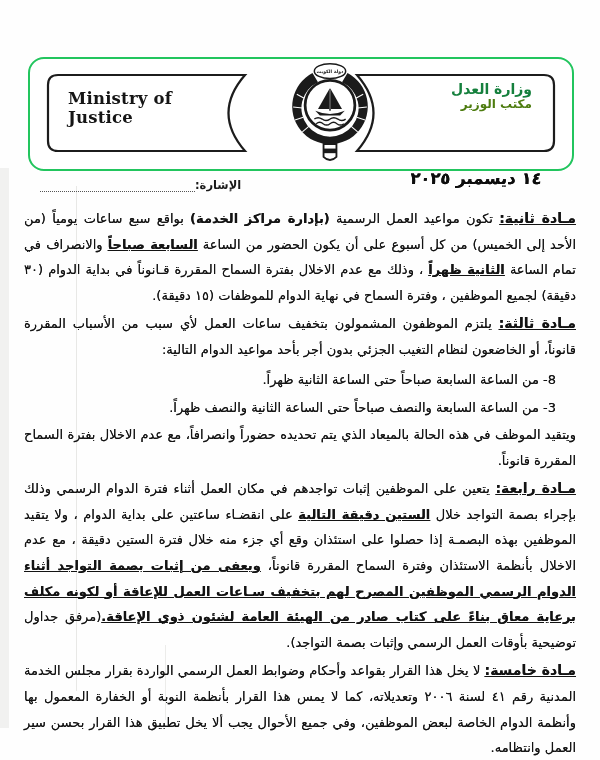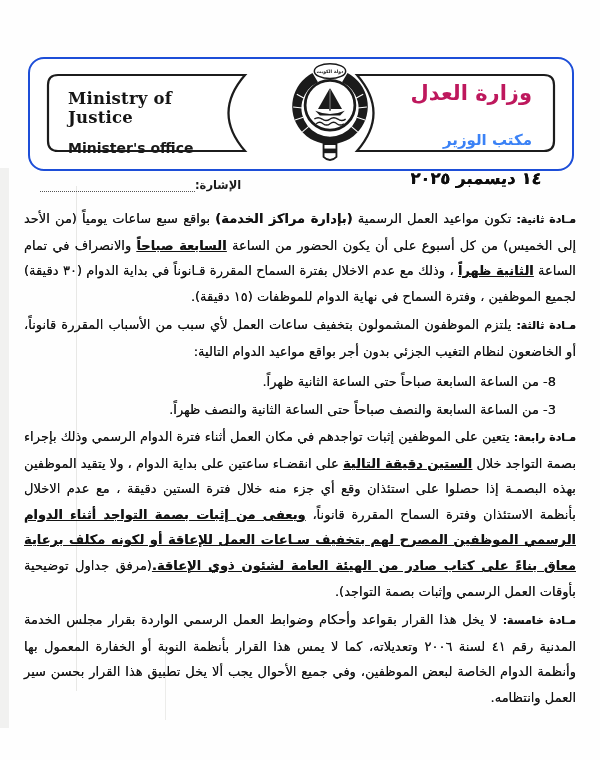--- a/index.html
+++ b/index.html
@@ -10,35 +10,35 @@
     color:#111;
   }
   
   .scan-strip-left{position:absolute;left:0;top:168px;width:9px;height:560px;background:#f1f1f0;}
   .scan-fold{position:absolute;left:76px;top:186px;width:1px;height:505px;background:#e8e8e6;}
   .scan-fold2{position:absolute;left:165px;top:645px;width:1px;height:75px;background:#ececea;}
 
   
   .band{
     position:absolute;left:28px;top:57px;width:542px;height:110px;
-    border:2px solid #1d4ed8;border-radius:16px;background:#fff;
+    border:2px solid #22c55e;border-radius:16px;background:#fff;
   }
   .band svg.box-shape{position:absolute;top:14px;}
   .box-left{left:16px;}
   .box-right{right:16px;}
   .en-block{
     position:absolute;left:38px;top:30px;width:170px;direction:ltr;text-align:left;
   }
   .en-line1{font-family:"DejaVu Serif",serif;font-weight:bold;font-size:16.5px;color:#151515;letter-spacing:.2px;}
   .en-line2{font-family:"DejaVu Sans",sans-serif;font-weight:bold;font-size:14px;margin-top:13px;color:#1a1a1a;}
   .ar-block{
     position:absolute;right:40px;top:22px;width:150px;direction:rtl;text-align:right;
   }
-  .ar-line1{font-weight:bold;font-size:21px;color:#be185d;}
-  .ar-line2{font-weight:bold;font-size:15px;margin-top:26px;color:#3b82f6;}
+  .ar-line1{font-weight:bold;font-size:14px;color:#15803d;}
+  .ar-line2{font-weight:bold;font-size:12px;margin-top:0;color:#4d7c0f;}
   .emblem{position:absolute;left:253px;top:2px;width:94px;height:106px;}
 
   
   .date-row{position:absolute;right:12px;top:178px;direction:rtl;display:flex;align-items:flex-end;}
   .meta-label{font-size:11.5px;font-weight:bold;color:#1a1a1a;white-space:nowrap;}
   .dotleader{display:inline-block;border-bottom:1.5px dotted #555;height:13px;}
   .date-dots{width:128px;}
   .date-stamp{
     position:absolute;right:58px;top:169px;width:132px;text-align:center;
     font-weight:bold;font-size:16.5px;color:#0d0d0d;white-space:nowrap;
@@ -48,21 +48,21 @@
   .ref-dots{width:155px;}
 
   
   .doc-body{
     position:absolute;top:206px;right:24px;left:24px;
     direction:rtl;text-align:justify;
     font-size:13px;line-height:25.6px;color:#131313;
     text-shadow:0 0 .3px #444;
   }
   .article{margin:0 0 3px 0;}
-  .art-h{font-weight:bold;font-size:11px;}
+  .art-h{font-weight:bold;text-decoration:underline;font-size:14px;}
   .seg{}
   .seg.b{font-weight:bold;}
   .seg.u{text-decoration:underline;}
   .list{padding-right:20px;}
   .list-item{line-height:28.2px;}
   .after-line{margin:0 0 3px 0;}
 </style>
 </head>
 <body>
 
@@ -77,21 +77,20 @@
     <svg class="box-shape box-left" width="202" height="80" viewBox="0 0 202 80">
       <path d="M 12 2 H 199 Q 166 40 199 78 H 12 Q 2 78 2 68 V 12 Q 2 2 12 2 Z" fill="none" stroke="#1c1c1c" stroke-width="2.2"></path>
     </svg>
 
     <svg class="box-shape box-right" width="202" height="80" viewBox="0 0 202 80">
       <path d="M 190 2 H 3 Q 36 40 3 78 H 190 Q 200 78 200 68 V 12 Q 200 2 190 2 Z" fill="none" stroke="#1c1c1c" stroke-width="2.2"></path>
     </svg>
 
     <div class="en-block">
       <div class="en-line1">Ministry of Justice</div>
-      <div class="en-line2">Minister's office</div>
     </div>
 
     <div class="ar-block">
       <div class="ar-line1">وزارة العدل</div>
       <div class="ar-line2">مكتب الوزير</div>
     </div>
 
     <svg class="emblem" viewBox="0 0 100 115">
 
       <path d="M31 13 A41 41 0 1 0 69 13 L 63 23 A31 31 0 1 1 37 23 Z" fill="#1b1b1b"></path>
@@ -129,22 +128,23 @@
 
   <div class="date-stamp">١٤ ديسمبر ٢٠٢٥</div>
 
   <div class="ref-row">
     <span class="meta-label">الإشارة:</span>
     <span class="dotleader ref-dots"></span>
   </div>
 
   <div class="doc-body">
       <p class="article"><span class="art-h">مـادة ثانية:</span><span class="seg"> تكون مواعيد العمل الرسمية </span><span class="seg b">(بإدارة مراكز الخدمة)</span><span class="seg"> بواقع سبع ساعات يومياً (من الأحد إلى الخميس) من كل أسبوع على أن يكون الحضور من الساعة </span><span class="seg b u">السابعة صباحاً</span><span class="seg"> والانصراف في تمام الساعة </span><span class="seg b u">الثانية ظهراً</span><span class="seg"> ، وذلك مع عدم الاخلال بفترة السماح المقررة قـانوناً في بداية الدوام (٣٠ دقيقة) لجميع الموظفين ، وفترة السماح في نهاية الدوام للموظفات (١٥ دقيقة).</span></p>
-      <p class="article"><span class="art-h">مـادة ثالثة:</span><span class="seg"> يلتزم الموظفون المشمولون بتخفيف ساعات العمل لأي سبب من الأسباب المقررة قانوناً، أو الخاضعون لنظام التغيب الجزئي بدون أجر بواقع مواعيد الدوام التالية:</span></p>
+      <p class="article"><span class="art-h">مـادة ثالثة:</span><span class="seg"> يلتزم الموظفون المشمولون بتخفيف ساعات العمل لأي سبب من الأسباب المقررة قانوناً، أو الخاضعون لنظام التغيب الجزئي بدون أجر بأحد مواعيد الدوام التالية:</span></p>
       <div class="list">
         <div class="list-item">8- من الساعة السابعة صباحاً حتى الساعة الثانية ظهراً.</div>
         <div class="list-item">3- من الساعة السابعة والنصف صباحاً حتى الساعة الثانية والنصف ظهراً.</div>
       </div>
+      <p class="after-line">ويتقيد الموظف في هذه الحالة بالميعاد الذي يتم تحديده حضوراً وانصرافاً، مع عدم الاخلال بفترة السماح المقررة قانوناً.</p>
       <p class="article"><span class="art-h">مـادة رابعة:</span><span class="seg"> يتعين على الموظفين إثبات تواجدهم في مكان العمل أثناء فترة الدوام الرسمي وذلك بإجراء بصمة التواجد خلال </span><span class="seg b u">الستين دقيقة التالية</span><span class="seg"> على انقضـاء ساعتين على بداية الدوام ، ولا يتقيد الموظفين بهذه البصمـة إذا حصلوا على استئذان وقع أي جزء منه خلال فترة الستين دقيقة ، مع عدم الاخلال بأنظمة الاستئذان وفترة السماح المقررة قانوناً، </span><span class="seg b u">ويعفى من إثبات بصمة التواجد أثناء الدوام الرسمي الموظفين المصرح لهم بتخفيف سـاعات العمل للإعاقة أو لكونه مكلف برعاية معاق بناءً على كتاب صادر من الهيئة العامة لشئون ذوي الإعاقة.</span><span class="seg">(مرفق جداول توضيحية بأوقات العمل الرسمي وإثبات بصمة التواجد).</span></p>
       <p class="article"><span class="art-h">مـادة خامسة:</span><span class="seg"> لا يخل هذا القرار بقواعد وأحكام وضوابط العمل الرسمي الواردة بقرار مجلس الخدمة المدنية رقم ٤١ لسنة ٢٠٠٦ وتعديلاته، كما لا يمس هذا القرار بأنظمة النوبة أو الخفارة المعمول بها وأنظمة الدوام الخاصة لبعض الموظفين، وفي جميع الأحوال يجب ألا يخل تطبيق هذا القرار بحسن سير العمل وانتظامه.</span></p>
     </div>
 
 </div>
 
 </body></html>

